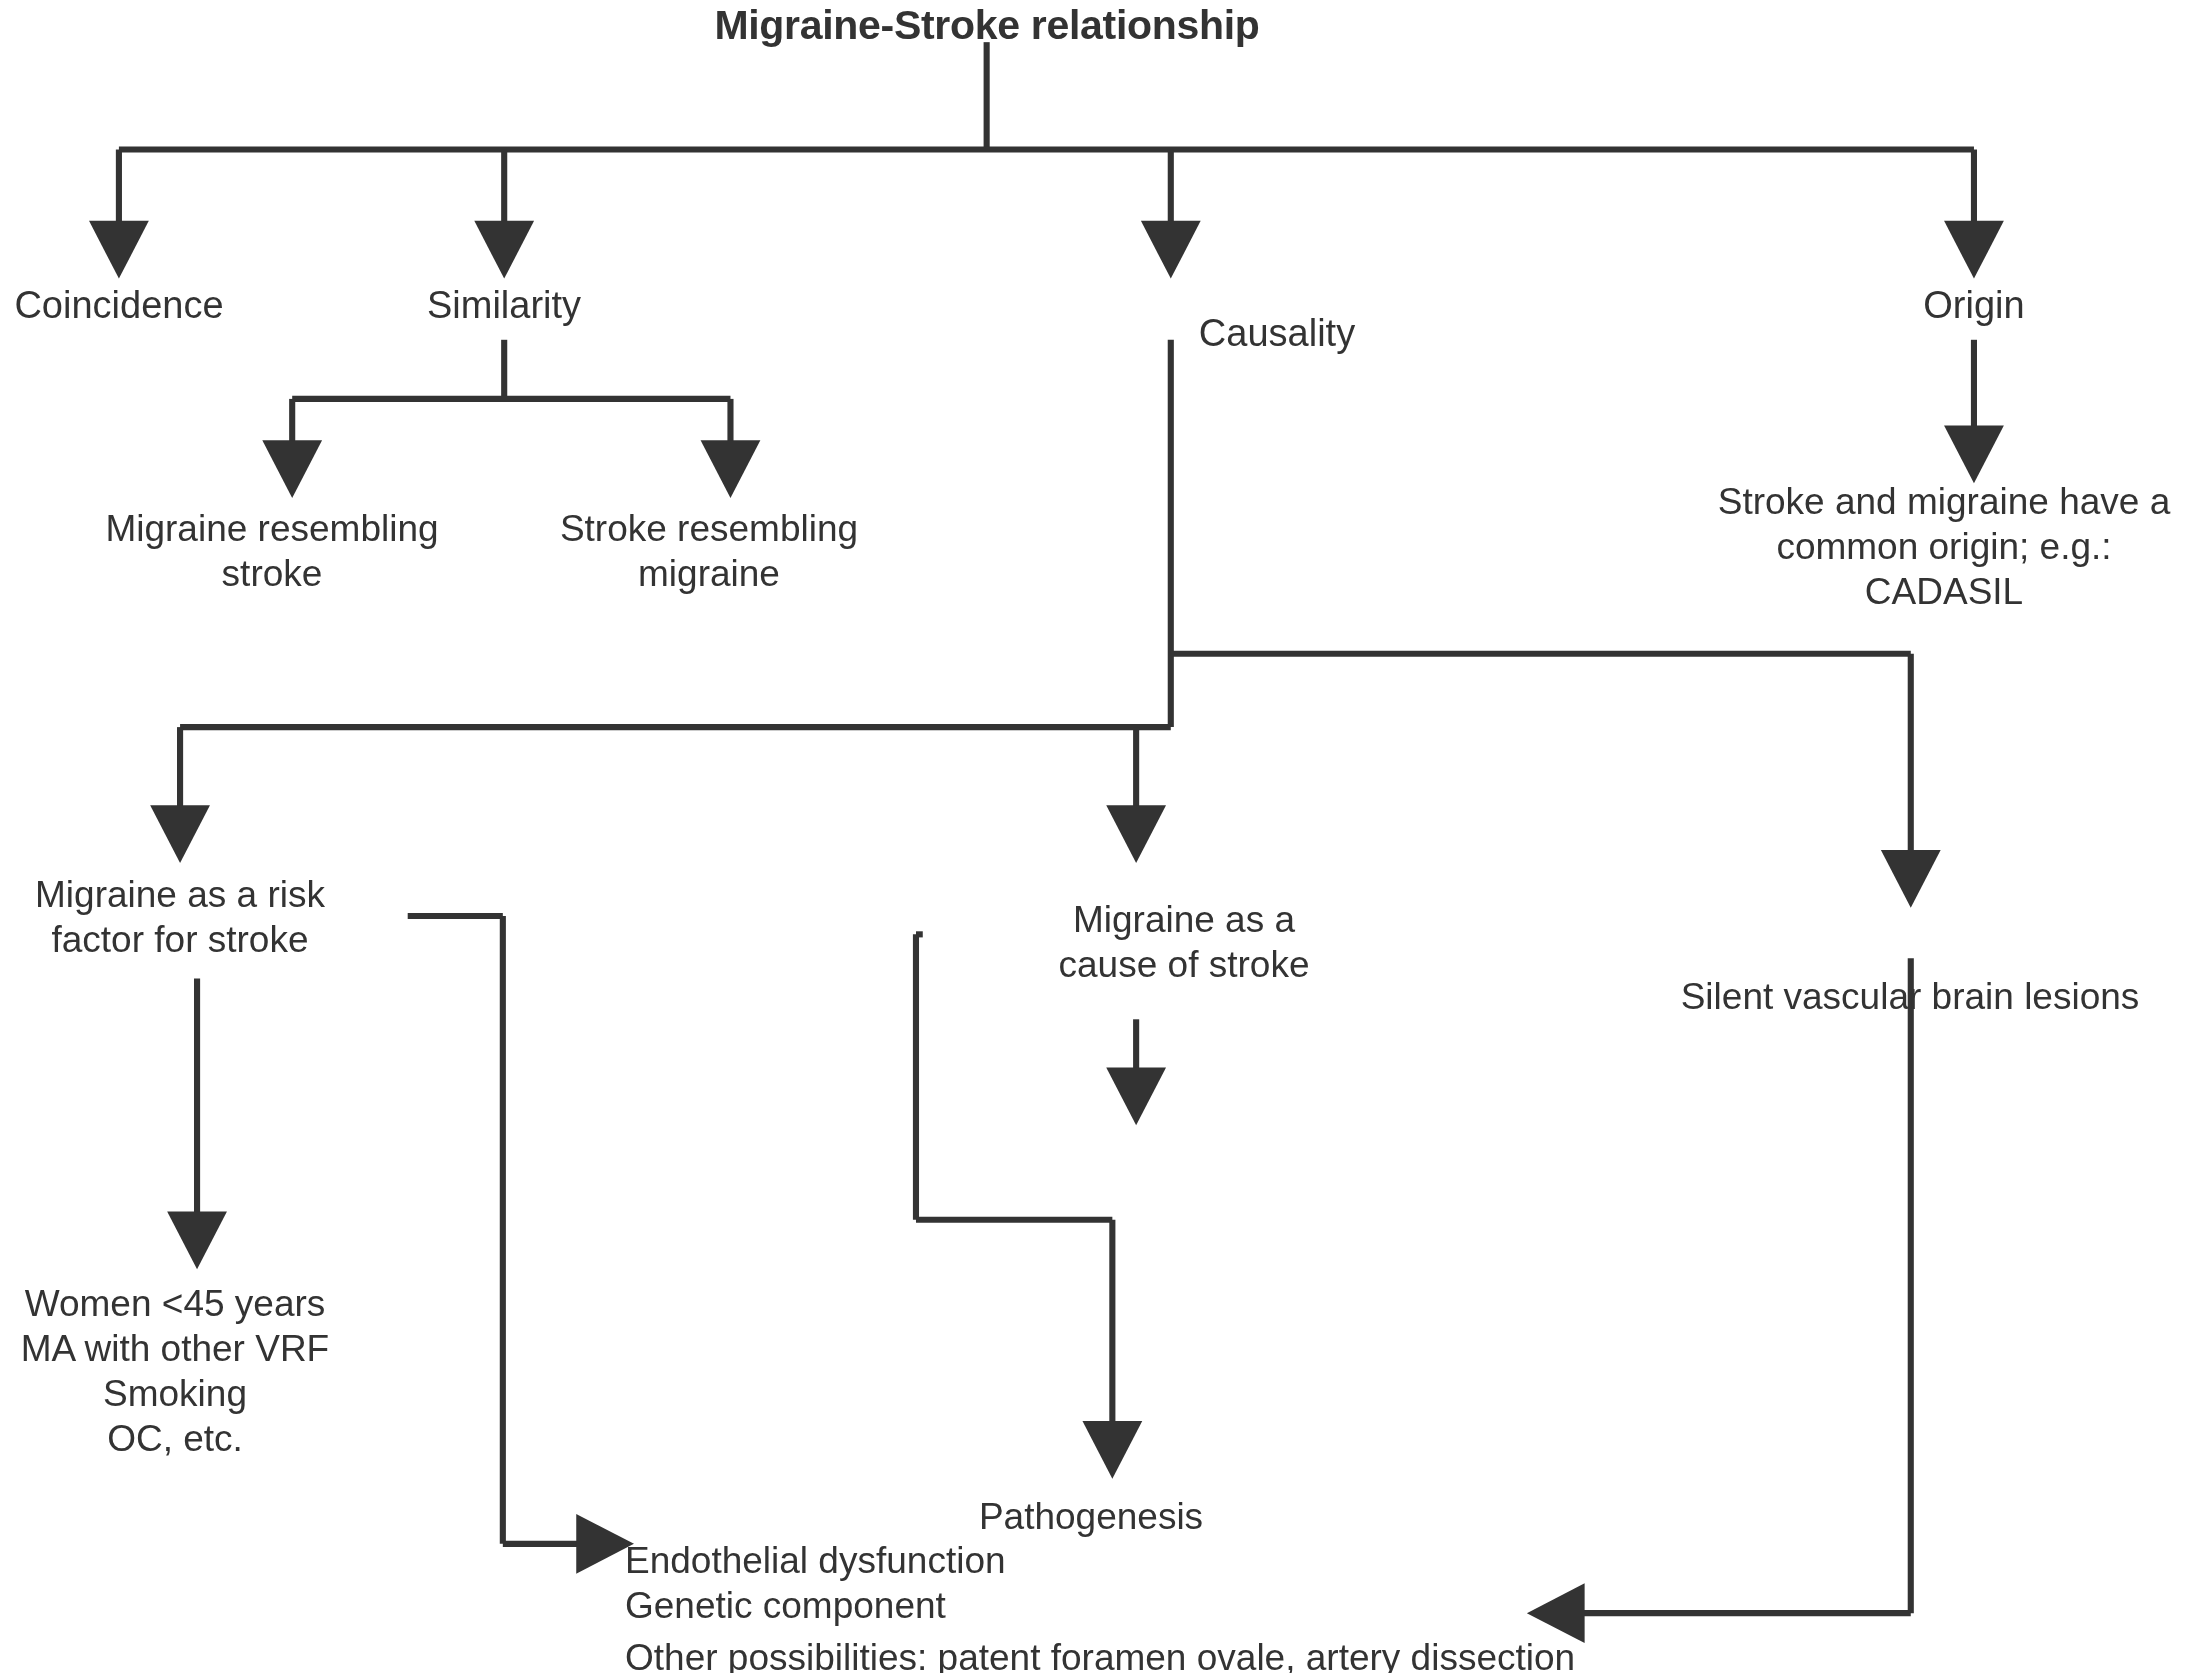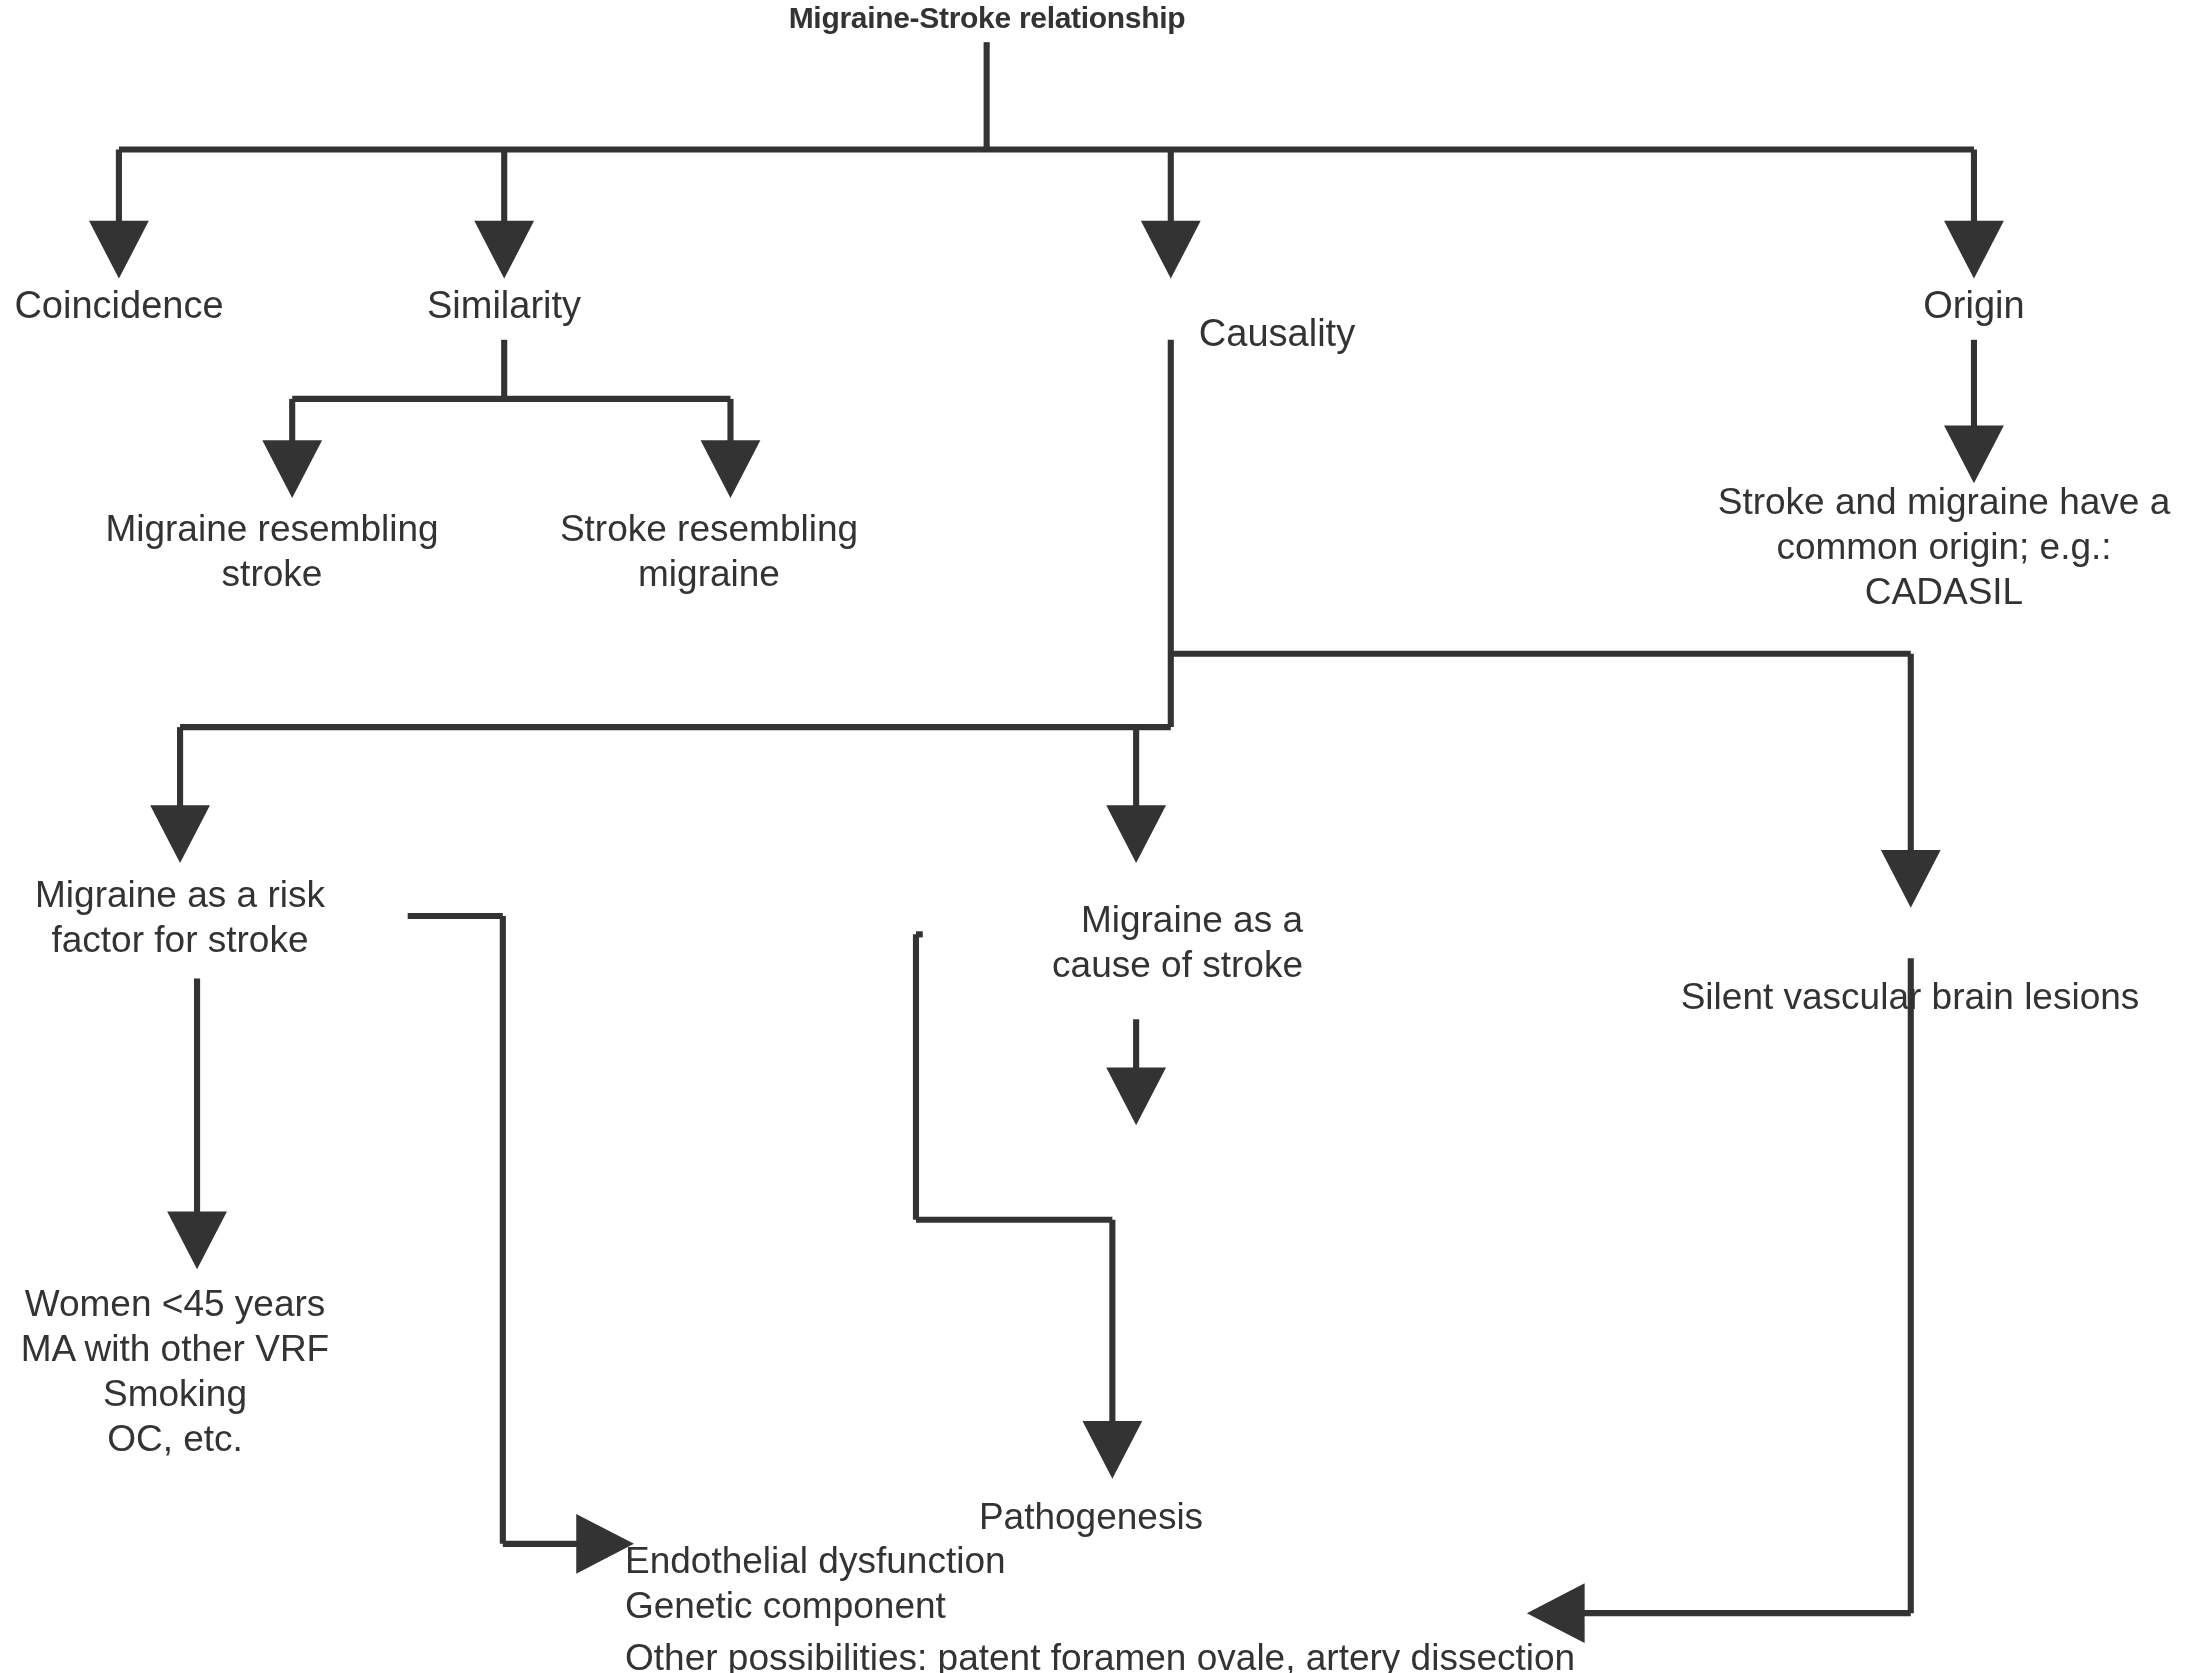--- a/index.html
+++ b/index.html
@@ -20,21 +20,21 @@
     pointer-events:none;
   }
   .node{
     position:absolute;
     text-align:center;
     line-height:1.22;
     color:#333333;
     white-space:pre-line;
   }
   .t-title{
-    font-size:30px;
+    font-size:41px;
     font-weight:bold;
     letter-spacing:-0.3px;
   }
   .t-lvl1{ font-size:38px; }
   .t-lvl2{ font-size:37px; }
   .t-body{ font-size:37px; }
   .t-bold{ font-size:37px; font-weight:bold; }
   .t-path{ font-size:37px;margin-top:12px; }
 </style>
 </head>
@@ -132,21 +132,21 @@
   <div class="node t-lvl2" style="left:709px;top:506px;width:408px;transform:translateX(-50%);">Stroke resembling
 migraine</div>
 
   <div class="node t-lvl2" style="left:1944px;top:479px;width:544px;transform:translateX(-50%);">Stroke and migraine have a
 common origin; e.g.:
 CADASIL</div>
 
   <div class="node t-body" style="left:180px;top:872px;width:408px;transform:translateX(-50%);">Migraine as a risk
 factor for stroke</div>
 
-  <div class="node t-body" style="left:1099px;top:897px;width:408px;transform:translateX(-50%);text-align:right;">Migraine as a
+  <div class="node t-body" style="left:1184px;top:897px;width:408px;transform:translateX(-50%);">Migraine as a
 cause of stroke</div>
 
   <div class="node t-body" style="left:1910px;top:974px;width:612px;transform:translateX(-50%);">Silent vascular brain lesions</div>
 
 
   <div class="node t-body" style="left:175px;top:1281px;width:435px;transform:translateX(-50%);">Women &lt;45 years
 MA with other VRF
 Smoking
 OC, etc.</div>
 

